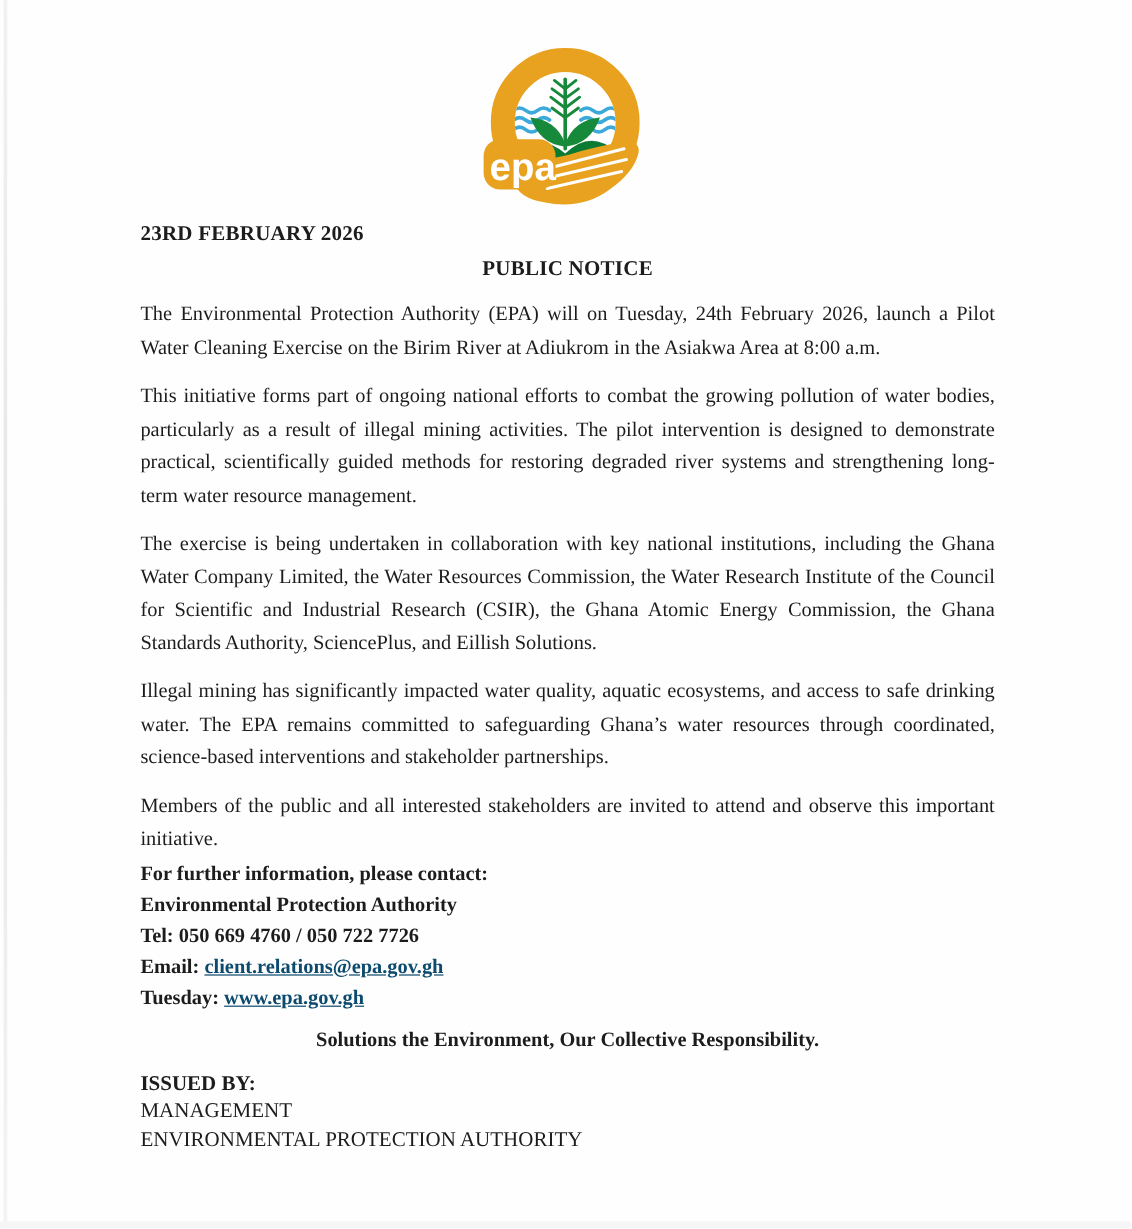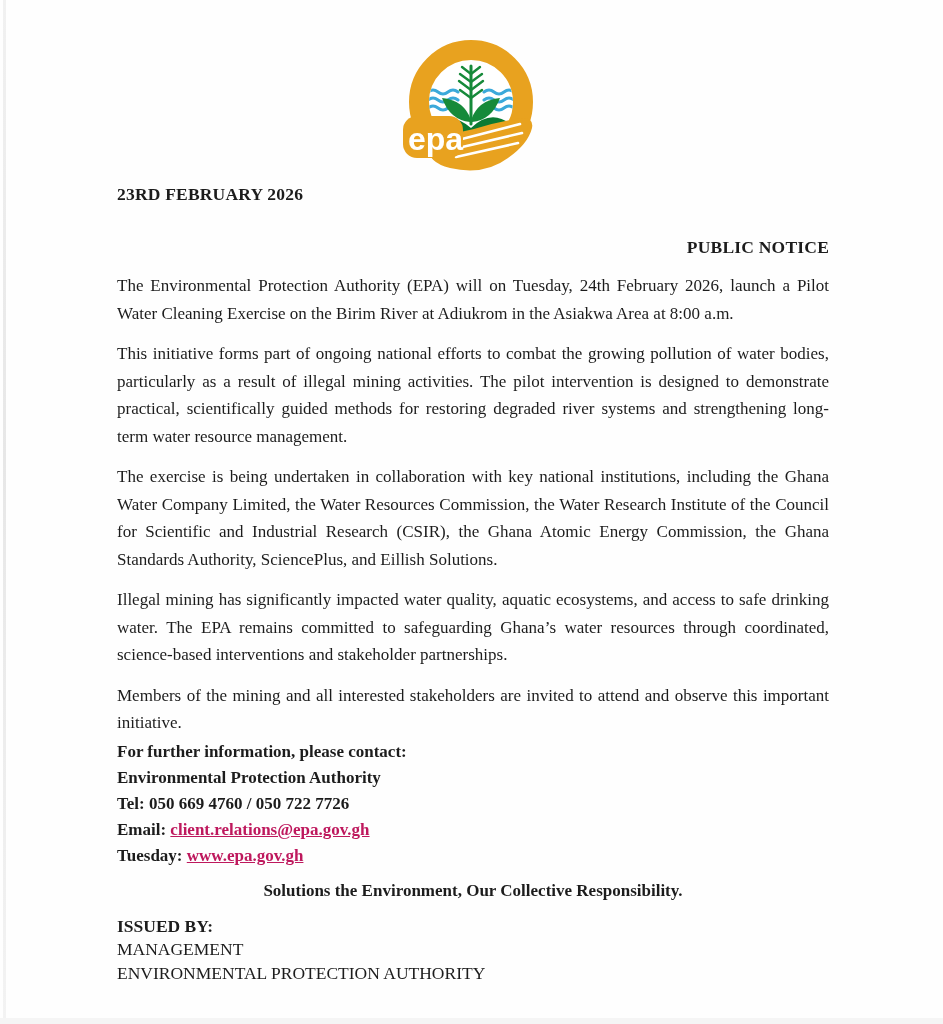--- a/index.html
+++ b/index.html
@@ -6,27 +6,27 @@
   .page{
     position:relative;width:943px;height:1024px;background:#fefefe;
     font-family:"Liberation Serif", serif;color:#1c1c1c;overflow:hidden;
   }
   .edge-left{position:absolute;left:3px;top:0;bottom:0;width:3px;
     background:linear-gradient(180deg,#f1f1f1 0%,#e7e7e7 45%,#f3f3f3 100%);}
   .edge-bottom{position:absolute;left:0;right:0;bottom:0;height:6px;background:#f5f5f5;}
   .content{position:absolute;left:117px;width:712px;top:0;}
   .logo-wrap{text-align:center;margin-top:40px;line-height:0;}
   .date-line{font-weight:bold;font-size:17.5px;margin-top:12px;letter-spacing:.2px;}
-  .notice-label{font-weight:bold;font-size:17.5px;text-align:right;margin-top:32px;letter-spacing:.2px;}
+  .notice-label{font-weight:bold;font-size:17.5px;text-align:center;margin-top:8px;letter-spacing:.2px;}
   .doc-title{font-weight:bold;font-size:17.5px;text-align:center;margin-top:15px;letter-spacing:.1px;}
   p.body-par{font-size:17px;line-height:27.5px;text-align:justify;margin:13px 0 0 0;}
   p.body-par.first{margin-top:14px;}
   .contact{margin-top:2px;font-weight:bold;font-size:17px;line-height:26px;}
   .contact .row{white-space:nowrap;}
-  a.link{color:#be185d;text-decoration:underline;font-weight:bold;cursor:pointer;}
+  a.link{color:#0c4a6e;text-decoration:underline;font-weight:bold;cursor:pointer;}
   .slogan{margin-top:12px;text-align:center;font-weight:bold;font-size:17px;}
   .issued{margin-top:14px;font-size:17.5px;line-height:23.5px;}
   .issued .label{font-weight:bold;}
 </style>
 </head>
 <body>
 
 <div class="page">
   <div class="edge-left"></div>
   <div class="edge-bottom"></div>
@@ -80,21 +80,21 @@
 
     <div class="date-line">23RD FEBRUARY 2026</div>
 
     <div class="notice-label">PUBLIC NOTICE</div>
 
 
     <p class="body-par first">The Environmental Protection Authority (EPA) will on Tuesday, 24th February 2026, launch a Pilot Water Cleaning Exercise on the Birim River at Adiukrom in the Asiakwa Area at 8:00 a.m.</p>
     <p class="body-par">This initiative forms part of ongoing national efforts to combat the growing pollution of water bodies, particularly as a result of illegal mining activities. The pilot intervention is designed to demonstrate practical, scientifically guided methods for restoring degraded river systems and strengthening long-term water resource management.</p>
     <p class="body-par">The exercise is being undertaken in collaboration with key national institutions, including the Ghana Water Company Limited, the Water Resources Commission, the Water Research Institute of the Council for Scientific and Industrial Research (CSIR), the Ghana Atomic Energy Commission, the Ghana Standards Authority, SciencePlus, and Eillish Solutions.</p>
     <p class="body-par">Illegal mining has significantly impacted water quality, aquatic ecosystems, and access to safe drinking water. The EPA remains committed to safeguarding Ghana’s water resources through coordinated, science-based interventions and stakeholder partnerships.</p>
-    <p class="body-par">Members of the mining and all interested stakeholders are invited to attend and observe this important initiative.</p>
+    <p class="body-par">Members of the public and all interested stakeholders are invited to attend and observe this important initiative.</p>
 
     <div class="contact">
       <div class="row">For further information, please contact:</div>
       <div class="row">Environmental Protection Authority</div>
       <div class="row">
         <span>Tel:</span>&nbsp;<span>050 669 4760 / 050 722 7726</span>
       </div>
       <div class="row">
         <span>Email:</span>&nbsp;<a class="link">client.relations@epa.gov.gh</a>
       </div>

